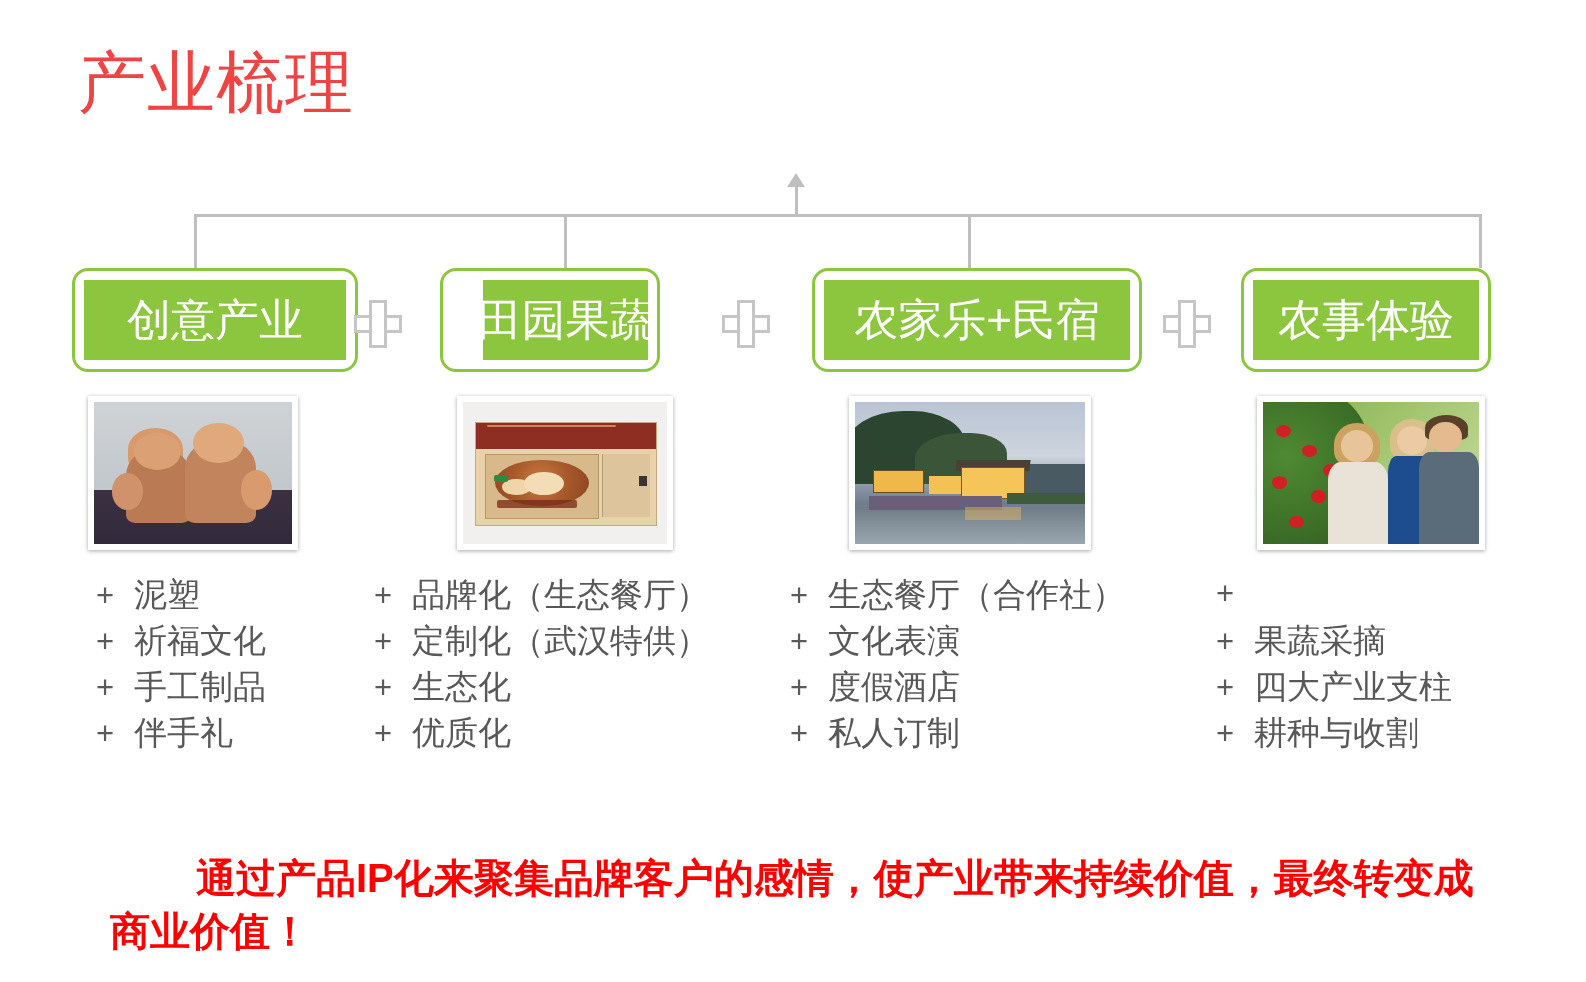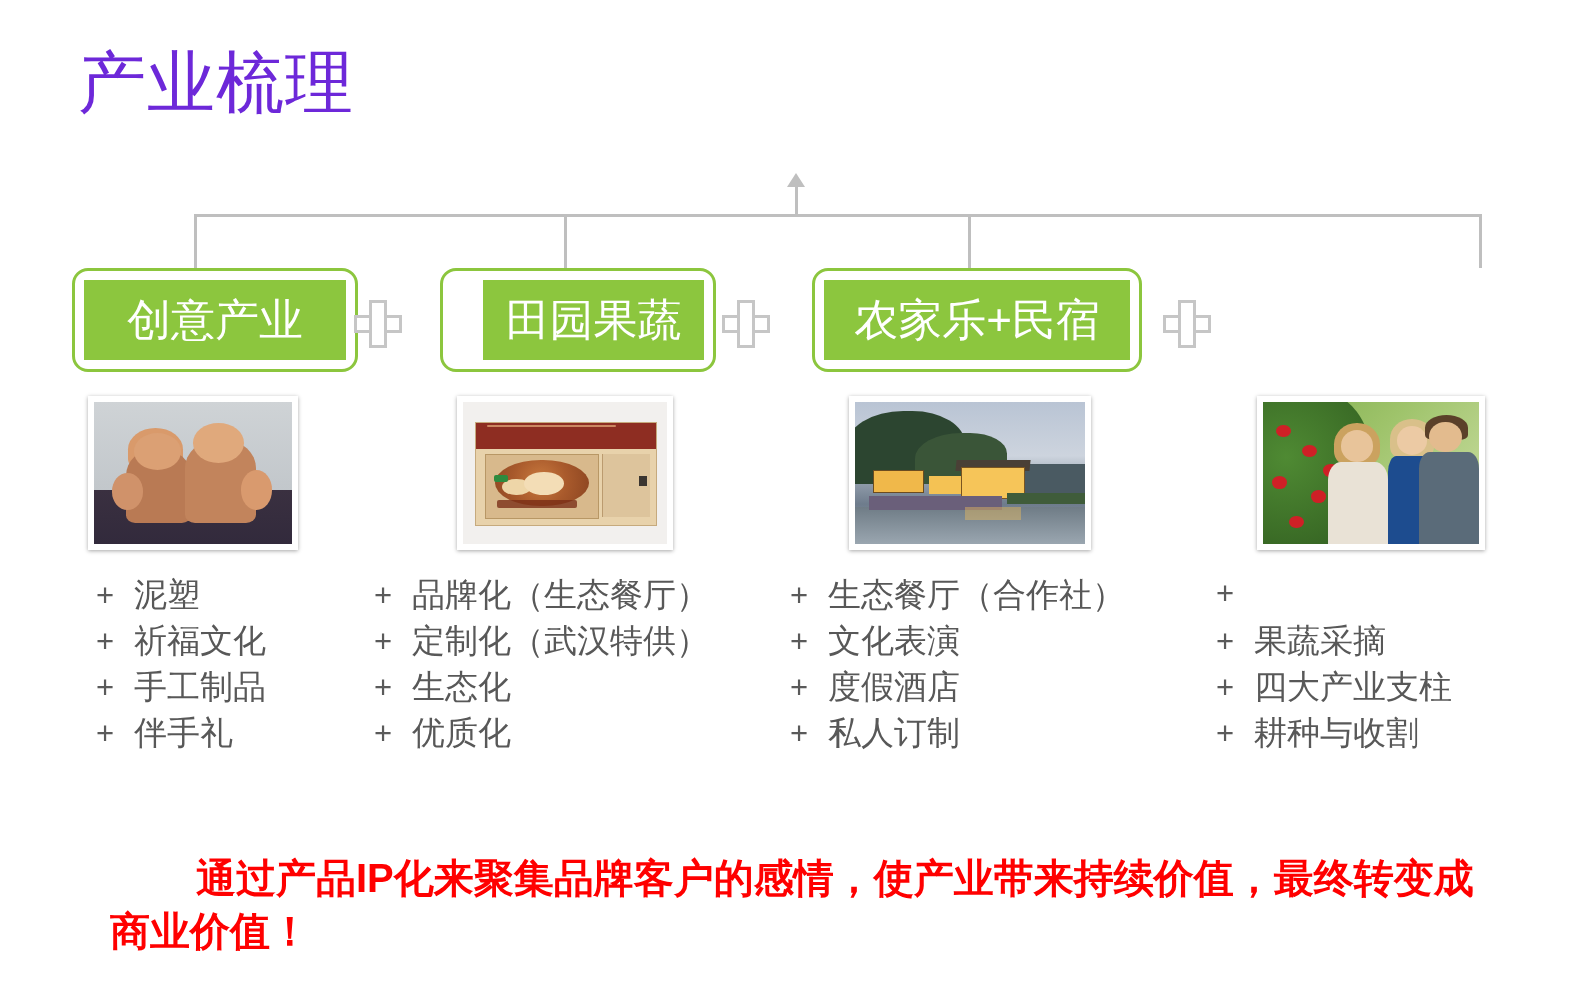--- a/index.html
+++ b/index.html
@@ -9,21 +9,21 @@
     font-family:"Liberation Sans","DejaVu Sans",sans-serif;
     overflow:hidden;
     position:relative;
   }
   .slide{position:relative;width:1586px;height:982px;}
 
   
   .page-title{
     position:absolute;left:78px;top:47px;
     font-size:68px;line-height:1.05;
-    color:#6d28d9;font-weight:400;
+    color:#ef4444;font-weight:400;
     letter-spacing:1px;
     white-space:nowrap;
   }
 
   
   .banner{
     position:absolute;left:676px;top:92px;
     width:240px;height:62px;
     background:#8CC63E;
     display:flex;align-items:center;justify-content:center;
@@ -197,21 +197,21 @@
       <span class="pillar-label">创意产业</span>
     </div>
   </div>
 
   <div class="plus-sep" style="left:354px;">
     <div class="bar-h"></div>
       <div class="bar-v"></div>
       <div class="patch-h"></div>
   </div>
 
-  <div class="pillar-box" style="left:440px;width:276px;padding-left:40px;">
+  <div class="pillar-box" style="left:440px;width:220px;padding-left:40px;">
     <div class="pillar-inner">
       <span class="pillar-label">田园果蔬</span>
     </div>
   </div>
 
   <div class="plus-sep" style="left:722px;">
     <div class="bar-h"></div>
       <div class="bar-v"></div>
       <div class="patch-h"></div>
   </div>
@@ -221,20 +221,25 @@
       <span class="pillar-label">农家乐+民宿</span>
     </div>
   </div>
 
   <div class="plus-sep" style="left:1163px;">
     <div class="bar-h"></div>
       <div class="bar-v"></div>
       <div class="patch-h"></div>
   </div>
 
+  <div class="pillar-box" style="left:1241px;width:250px;">
+    <div class="pillar-inner">
+      <span class="pillar-label">农事体验</span>
+    </div>
+  </div>
 
   <div class="photo-frame" style="left:88px;width:210px;height:154px;">
     <div class="photo ph1">
       <div class="fig hoodA"></div>
       <div class="fig bodyA"></div>
       <div class="fig bodyB"></div>
       <div class="fig headA"></div>
       <div class="fig headB"></div>
       <div class="fig armc"></div>
       <div class="fig armd"></div>

